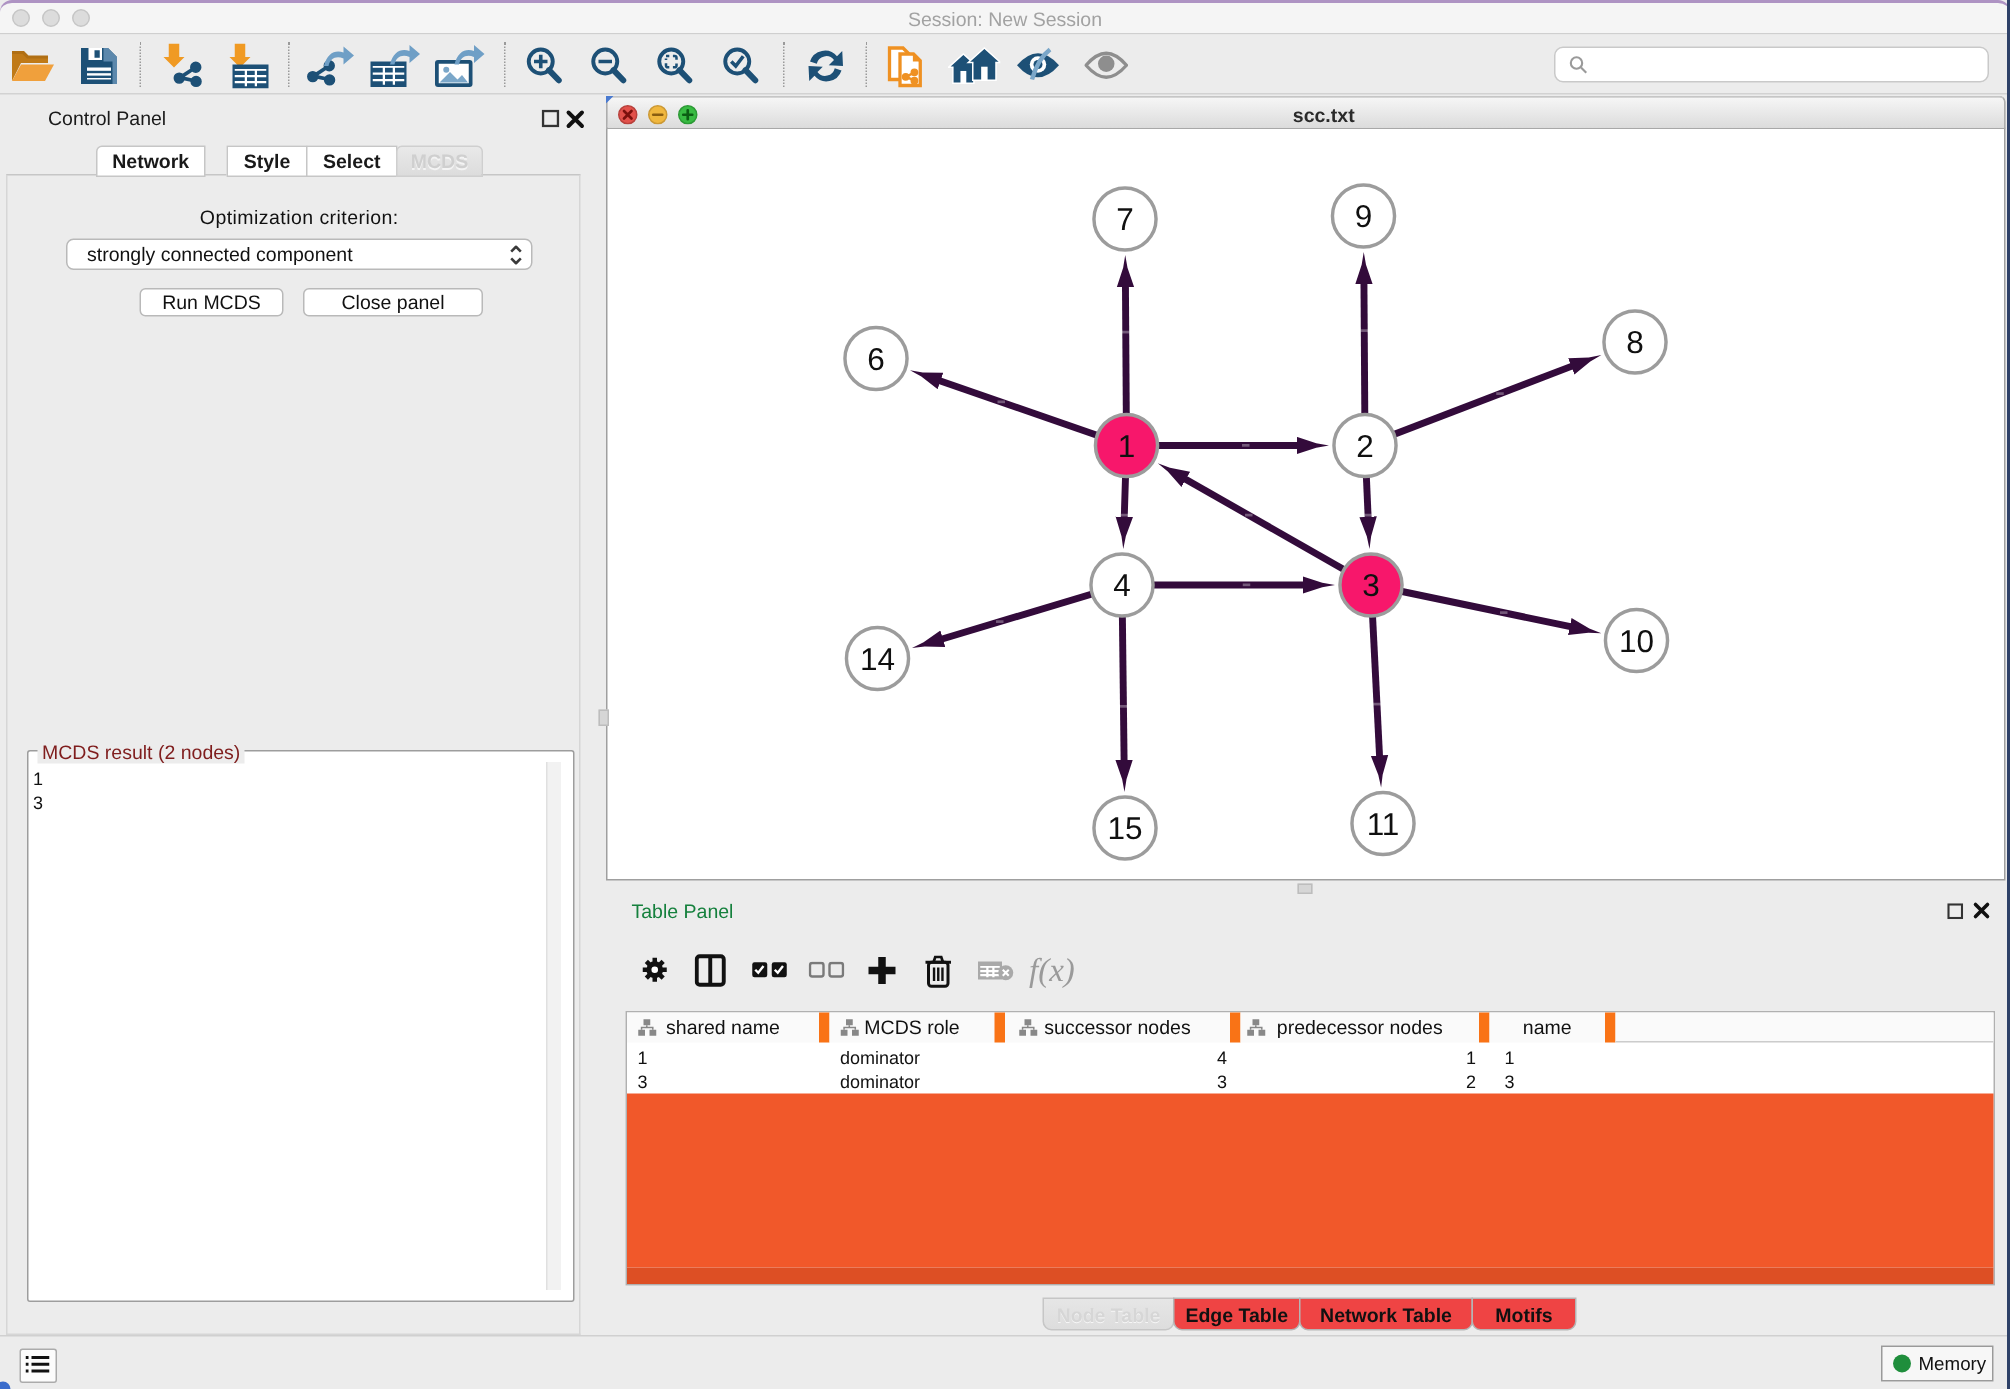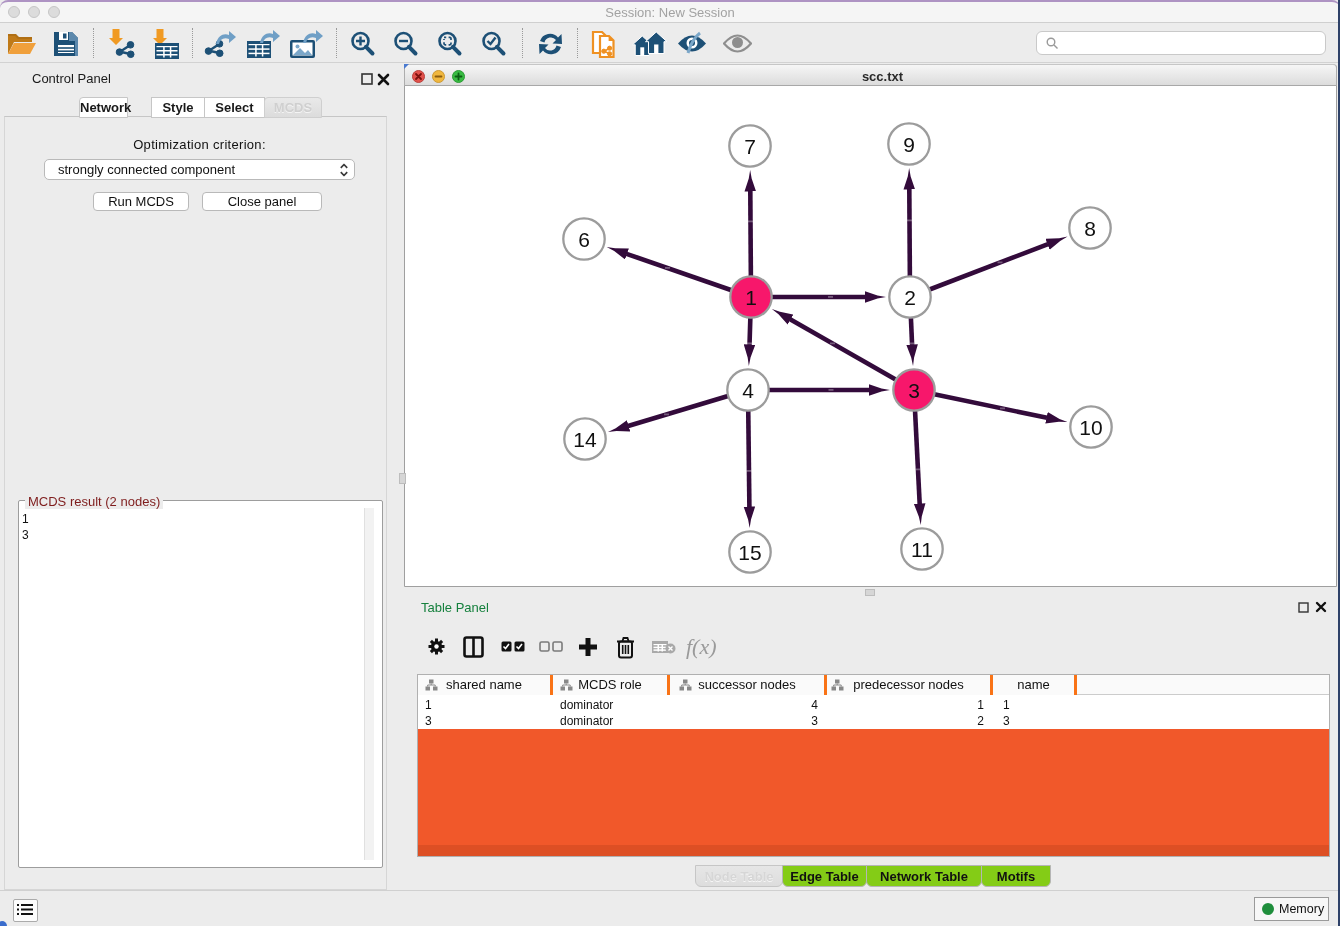--- a/index.html
+++ b/index.html
@@ -44,29 +44,29 @@
           border:1px solid #9f9f9f;box-sizing:border-box;border-top-left-radius:4px;border-top-right-radius:4px;}
   #nettitle{left:404px;top:64px;width:933px;height:22px;box-sizing:border-box;
      background:linear-gradient(#f6f6f6,#dcdcdc);border:1px solid #adadad;border-top:1px solid #c6c6c6;border-bottom:1px solid #a8a8a8;
      border-top-left-radius:4px;border-top-right-radius:4px;}
   #nettitle-text{left:404px;top:69px;width:933px;text-align:center;font-size:13px;
                  font-weight:bold;color:#2a2a2a;padding-left:12px;}
   
   #tp-title{left:421px;top:600px;font-size:13px;color:#15803d;}
   #tbl{left:417px;top:674px;width:913px;height:183px;background:#fff;border:1px solid #b0b0b0;
        box-sizing:border-box;}
-  .th{position:absolute;top:675px;height:20px;background:#fafafa;border-right:3px solid #f97316;
+  .th{position:absolute;top:675px;height:20px;background:#fafafa;border-right:7px solid #f97316;
       box-sizing:border-box;font-size:13px;color:#111;text-align:center;line-height:20px;}
   #th-rest{position:absolute;top:675px;height:20px;left:1077px;width:252px;background:#fafafa;
       border-bottom:1px solid #cccccc;box-sizing:border-box;}
   .td{position:absolute;font-size:12px;color:#111;height:16px;line-height:16px;}
   #orange1{left:418px;top:729px;width:911px;height:116px;background:#f1582a;}
   #orange2{left:418px;top:845px;width:911px;height:11px;background:#dd4f24;}
   
-  .btab{position:absolute;top:865px;height:22px;background:#84cc16;border:1px solid #b5b5b5;
+  .btab{position:absolute;top:865px;height:22px;background:#ef4444;border:1px solid #b5b5b5;
         box-sizing:border-box;font-size:13px;font-weight:bold;color:#111;text-align:center;
         line-height:21px;border-radius:0 0 6px 6px;}
   .btabsel{background:linear-gradient(#e6e6e6,#dddddd);color:#d6d6d6;text-shadow:0 1px 0 #f6f6f6;border-color:#c6c6c6;}
   
   #statusbar{left:0;top:890px;width:1340px;height:36px;background:#ececec;
              border-top:1px solid #d0d0d0;box-sizing:border-box;}
   #listbtn{left:13px;top:899px;width:25px;height:23px;background:#fcfcfc;border:1px solid #ababab;
            border-radius:2px;box-sizing:border-box;}
   #membtn{left:1254px;top:897px;width:75px;height:24px;background:#f7f7f7;border:1px solid #9a9a9a;
           box-sizing:border-box;}
@@ -201,21 +201,21 @@
   </div>
   <div class="tsep" style="left:93px;"></div>
   <div class="tsep" style="left:192px;"></div>
   <div class="tsep" style="left:336px;"></div>
   <div class="tsep" style="left:522px;"></div>
   <div class="tsep" style="left:577px;"></div>
   <div class="abs" id="searchbox"></div>
 
   <div class="abs" id="cp-title">Control Panel</div>
   <div class="abs" id="cp-panel"></div>
-  <div class="tab" style="left:79px;width:49px;border-radius:4px 0 0 0;">Network</div>
+  <div class="tab" style="left:64px;width:73px;border-radius:4px 0 0 0;">Network</div>
   <div class="tab" style="left:151px;width:54px;">Style</div>
   <div class="tab" style="left:204px;width:61px;">Select</div>
   <div class="tab tabsel" style="left:264px;width:58px;">MCDS</div>
   <div class="abs" id="opt-label">Optimization criterion:</div>
   <div class="abs" id="combo">strongly connected component</div>
   <div class="btn" id="btn-run">Run MCDS</div>
   <div class="btn" id="btn-close">Close panel</div>
   <div class="abs" id="mcds-group"></div>
   <div class="abs" id="mcds-label">MCDS result (2 nodes)</div>
   <div class="abs" id="mcds-scroll"></div>

